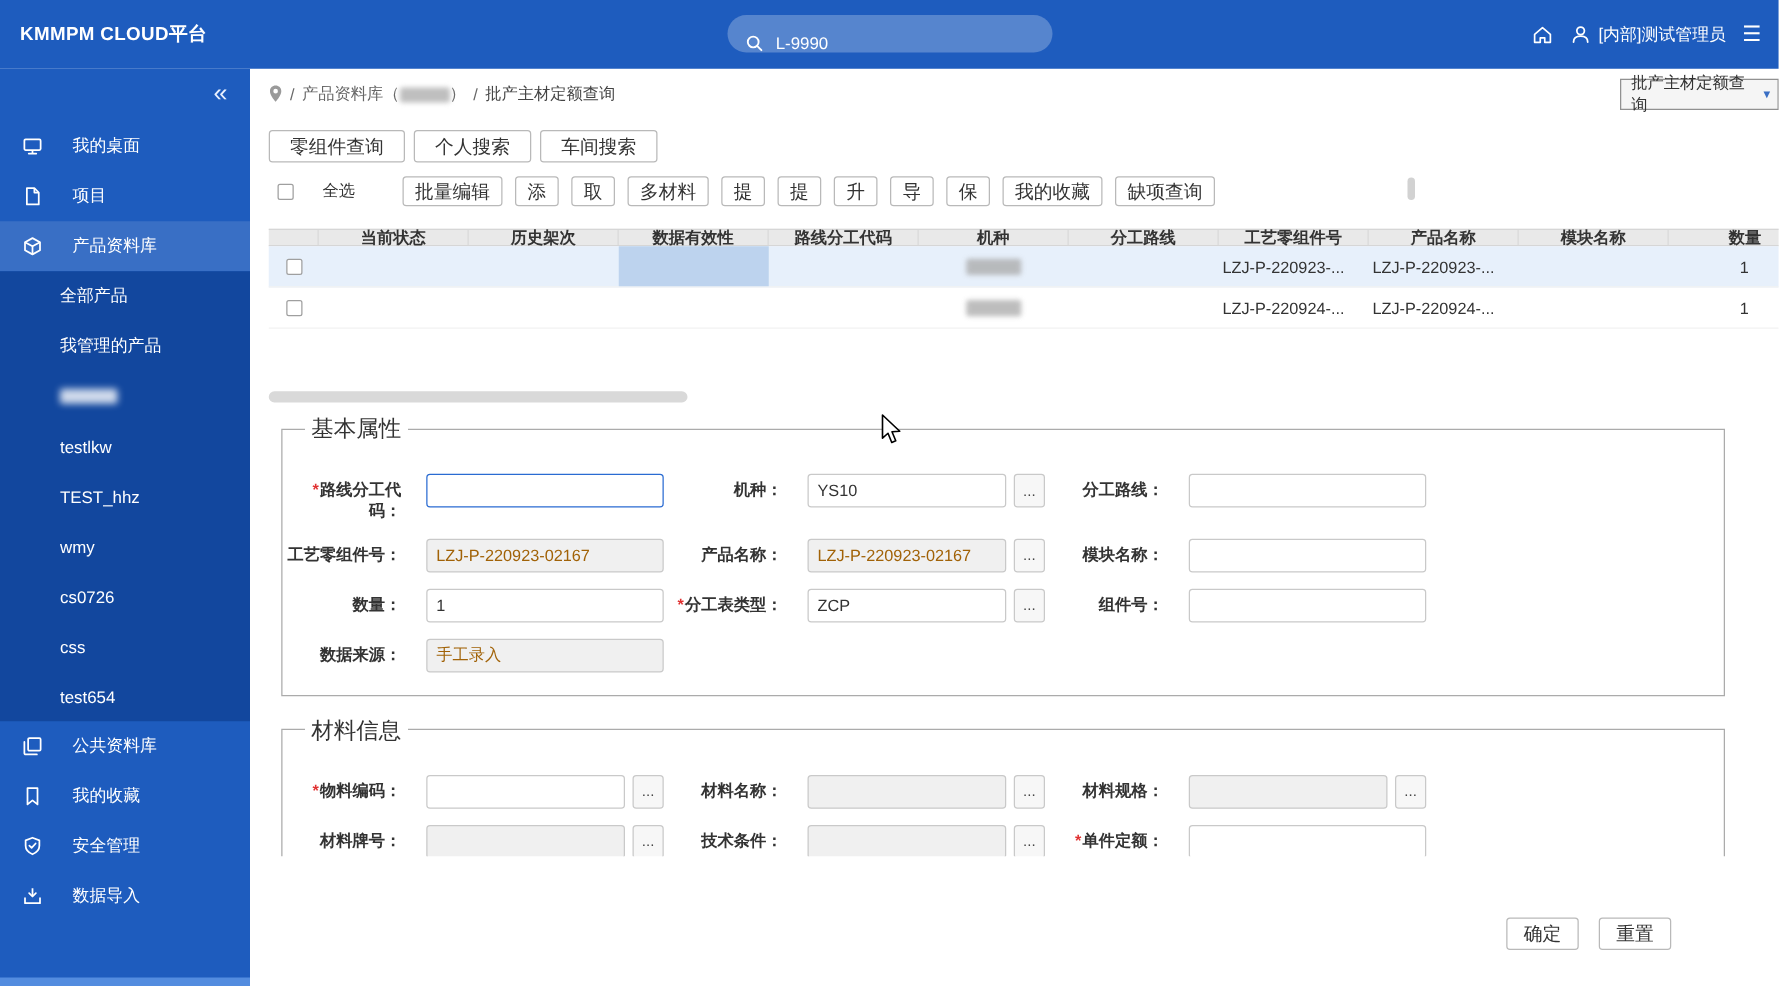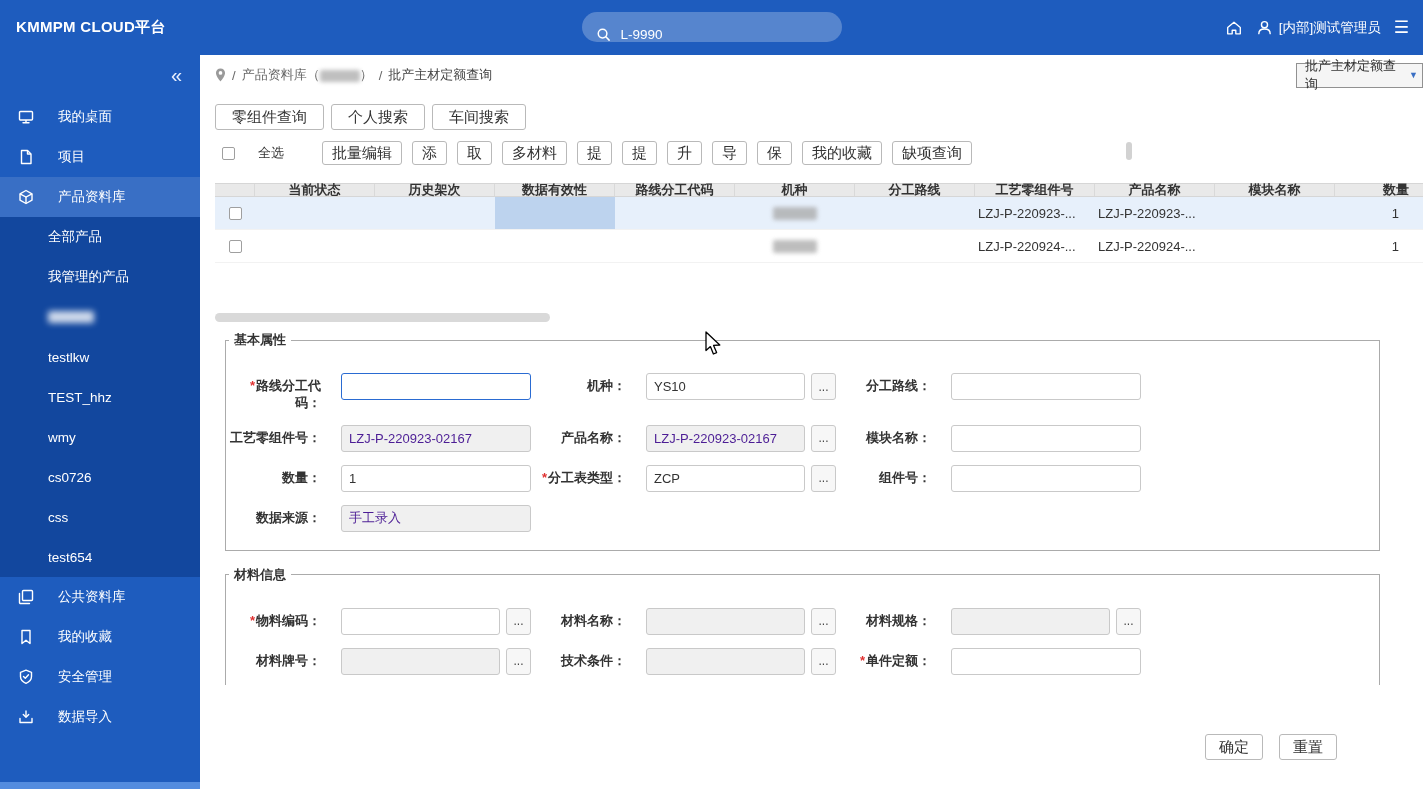--- a/index.html
+++ b/index.html
@@ -59,28 +59,28 @@
 .hl{background:#bdd3ee}
 .blur-chip{width:44px;height:13px;background:#a8a8a8;filter:blur(2px);border-radius:2px;opacity:.75}
 
 .spacer{height:50px}
 .hscroll{height:9px;position:relative}
 .hthumb{position:absolute;left:15px;top:0;width:335px;height:9px;background:#d9d9d9;border-radius:5px;cursor:pointer}
 
 
 .formclip{height:360px;overflow:hidden;padding:6px 0 0 25px;margin-top:3px}
 fieldset{border:1px solid #ababab;width:1155px;padding:24px 0 18px;margin-bottom:15px;background:#fff}
-legend{font-weight:bold;margin-left:3px;padding:0 5px;font-size:13px;color:#333}
+legend{font-weight:normal;margin-left:18px;padding:0 5px;font-size:18px;color:#333}
 .frow{display:flex;margin-bottom:13px}
 .field{display:flex;width:305px;flex:none}
 .flabel{width:95px;text-align:right;font-weight:bold;color:#333;line-height:1.3;padding-top:5px;font-size:13px}
 .req{color:#e03131;margin-right:1px}
 .fctrl{display:flex;width:190px;margin-left:20px;align-items:flex-start}
 .finput{height:27px;border:1px solid #c9c9c9;border-radius:3px;flex:1;min-width:0;padding:0 7px;font-size:13px;font-family:inherit;color:#333;background:#fff;outline:none}
-.finput.ro{background:#f0f0f0;color:#4c1d95}
+.finput.ro{background:#f0f0f0;color:#a16207}
 .finput.focus{border:1px solid #2a6bd2}
 .dots{width:25px;height:27px;margin-left:6px;border:1px solid #c9c9c9;background:#f7f7f7;border-radius:3px;font-size:12px;color:#444;cursor:pointer;line-height:1;flex:none}
 
 .footer{display:flex;justify-content:flex-end;gap:16px;padding-right:86px;margin-top:49px}
 .footer .btn{width:58px;padding:0;text-align:center}
 
 .cursor{position:absolute;left:704px;top:331px;z-index:50;pointer-events:none}
 .ic{flex:none;display:inline-flex}
 </style>
 </head>

